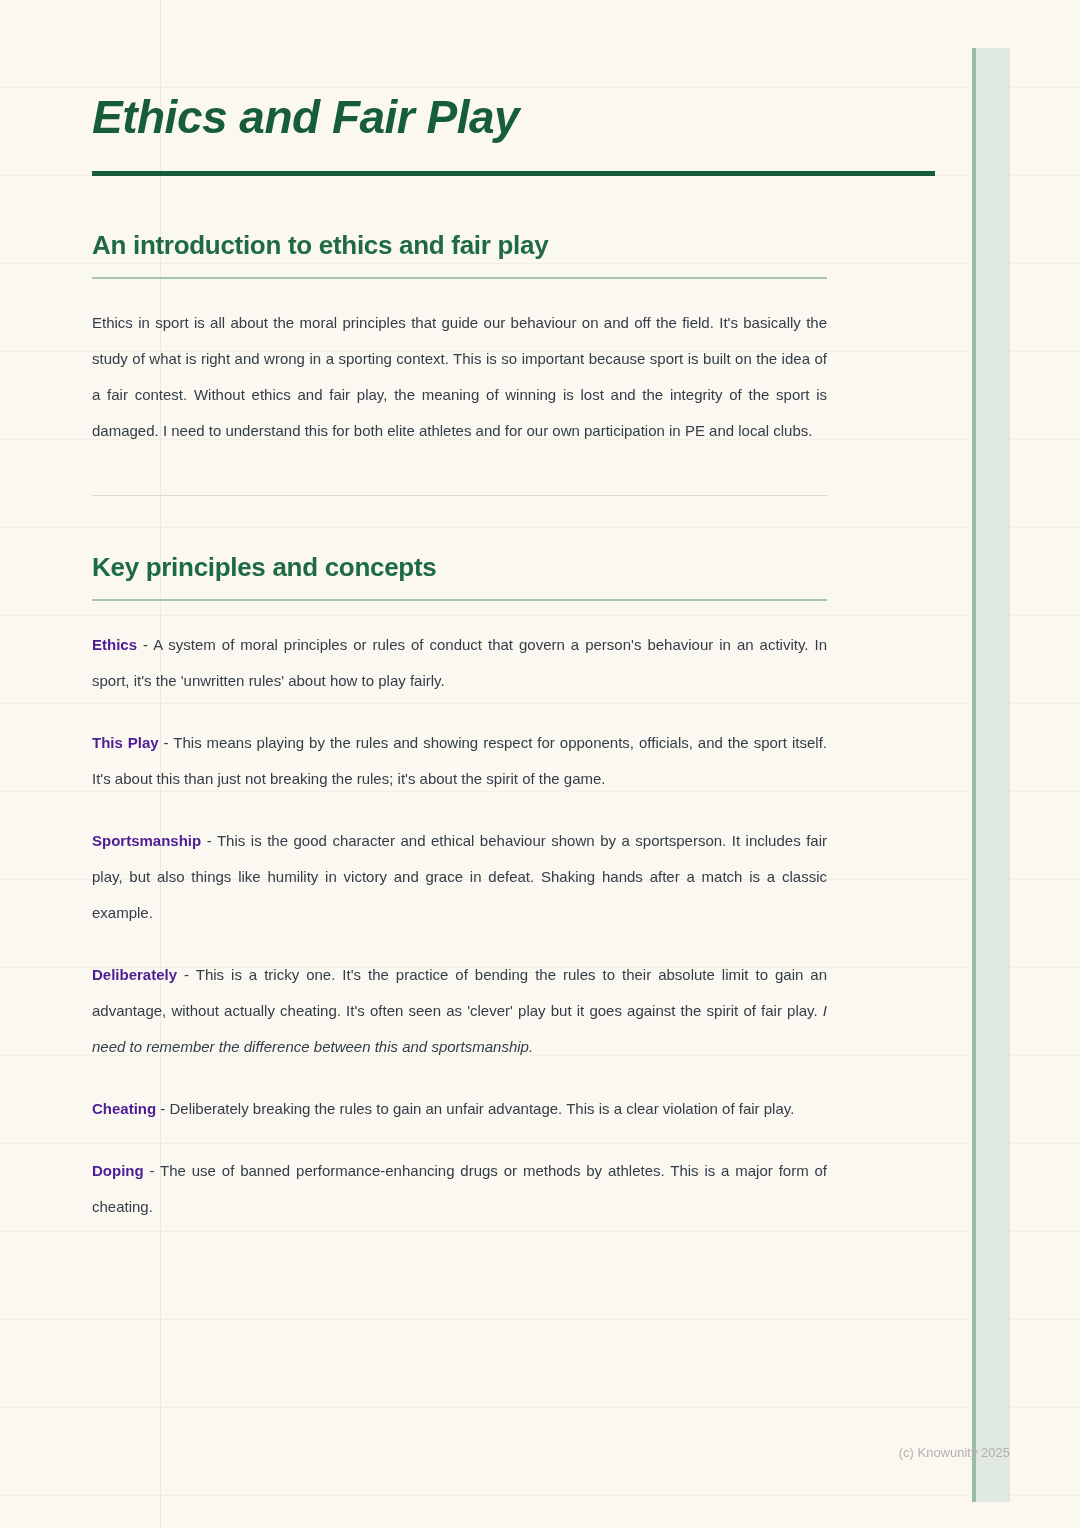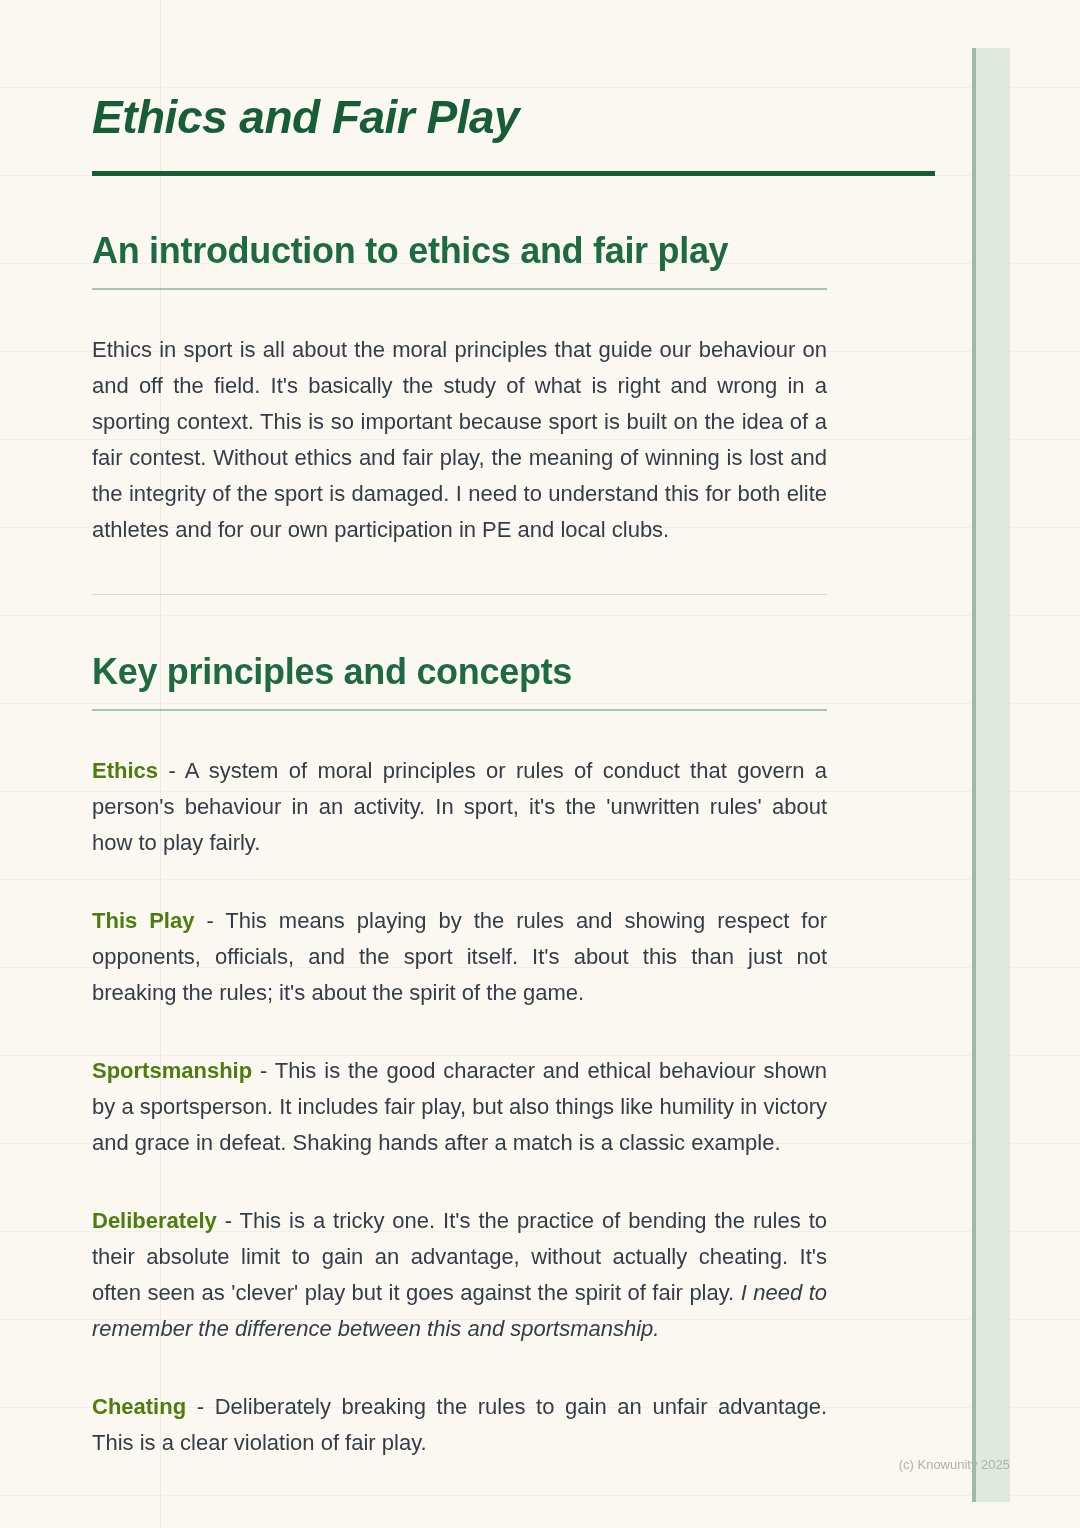--- a/index.html
+++ b/index.html
@@ -55,60 +55,60 @@
     color:var(--accent);
     font-style:italic;
   }
   .title-rule{
     margin-top:28px;
     width:843px;
     height:5px;
     background:var(--accent);
   }
   h2{
-    font-size:36px;
+    font-size:26px;
     font-weight:700;
     letter-spacing:-0.3px;
     color:var(--heading);
   }
   .section-intro h2{margin-top:54px;}
   .section-defs h2{margin-top:56px;}
   .h-rule{
     margin-top:16px;
     width:735px;
     height:2px;
     background:var(--rule_light);
     opacity:0.75;
   }
   p.body{
     width:735px;
-    margin-top:42px;
-    font-size:22px;
+    margin-top:26px;
+    font-size:15px;
     line-height:36px;
     text-align:justify;
     color:var(--body_text);
   }
   p.body strong{
     font-weight:700;
-    color:#4d7c0f;
+    color:#4c1d95;
   }
   p.body .em-note{
     font-style:italic;
   }
   .divider{
     border:none;
     margin-top:46px;
     width:735px;
     height:1px;
     background:var(--divider);
   }
   .footer{
     position:absolute;
     right:70px;
-    bottom:56px;
+    bottom:68px;
     font-size:13px;
     color:var(--footer_text);
   }
 </style>
 </head>
 <body>
 
 <div class="margin-line"></div>
 <div class="side-strip-line"></div>
 <div class="side-strip"></div>
@@ -133,17 +133,18 @@
     <p class="body"><strong>Ethics</strong><span> - A system of moral principles or rules of conduct that govern a person's behaviour in an activity. In sport, it's the 'unwritten rules' about how to play fairly.</span></p>
 
     <p class="body"><strong>This Play</strong><span> - This means playing by the rules and showing respect for opponents, officials, and the sport itself. It's about this than just not breaking the rules; it's about the spirit of the game.</span></p>
 
     <p class="body"><strong>Sportsmanship</strong><span> - This is the good character and ethical behaviour shown by a sportsperson. It includes fair play, but also things like humility in victory and grace in defeat. Shaking hands after a match is a classic example.</span></p>
 
     <p class="body"><strong>Deliberately</strong><span> - This is a tricky one. It's the practice of bending the rules to their absolute limit to gain an advantage, without actually cheating. It's often seen as 'clever' play but it goes against the spirit of fair play. </span><span class="em-note">I need to remember the difference between this and sportsmanship.</span></p>
 
     <p class="body"><strong>Cheating</strong><span> - Deliberately breaking the rules to gain an unfair advantage. This is a clear violation of fair play.</span></p>
 
+    <p class="body"><strong>Doping</strong><span> - The use of banned performance-enhancing drugs or methods by athletes. This is a major form of cheating.</span></p>
   </section>
 
 </main>
 
 <div class="footer">(c) Knowunity 2025</div>
 
 </body></html>

